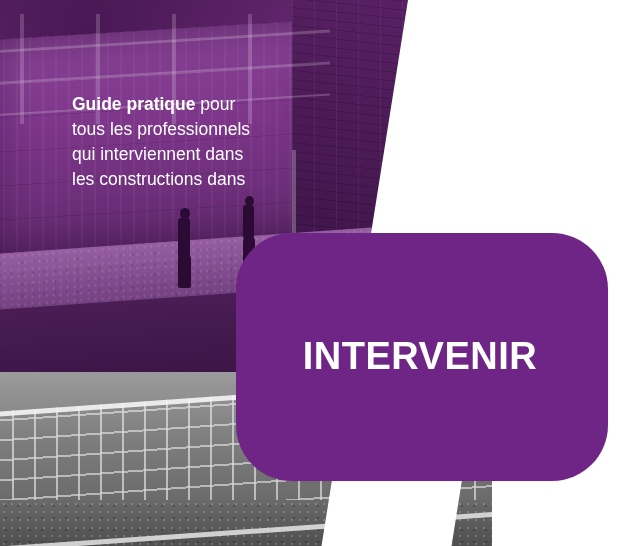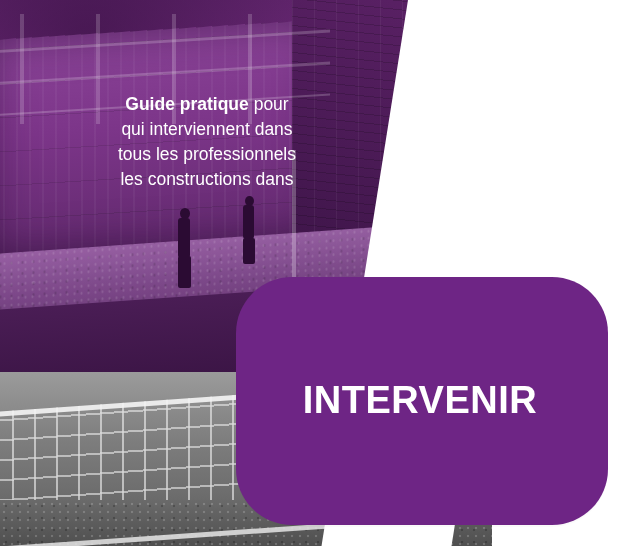--- a/index.html
+++ b/index.html
@@ -230,39 +230,37 @@
     border-top-left-radius: 56px;
     border-top-right-radius: 56px;
     border-bottom-right-radius: 56px;
     border-bottom-left-radius: 56px;
     box-shadow: 0 2px 0 rgba(0,0,0,0.02);
     display: flex;
     flex-direction: column;
     justify-content: center;
     padding: 0 26px 0 22px;
     box-sizing: border-box;
-    margin-top: 44px;
   }
   .headline-card .line {
     color: #ffffff;
     font-weight: bold;
     font-size: 38px;
     letter-spacing: 0.5px;
     line-height: 1.30;
     text-align: center;
     white-space: nowrap;
   }
 
   
   .subtitle {
     position: absolute;
     left: 72px;
     top: 92px;
     width: 270px;
-    text-align: center;
     color: #ffffff;
     font-size: 17.5px;
     line-height: 1.43;
   }
   .subtitle .strong { font-weight: bold; }
 </style>
 </head>
 <body>
 
 <div class="cover">
@@ -299,22 +297,22 @@
       <div class="gravel"></div>
     </div>
 
     <div class="diagonal-cut"></div>
   </div>
 
   <div class="subtitle">
     <div>
       <span class="strong">Guide pratique</span><span> pour</span>
     </div>
+    <div>tous  les professionnels</div>
     <div>qui interviennent dans</div>
-    <div>tous  les professionnels</div>
     <div>les constructions dans</div>
   </div>
 
   <div class="headline-card">
     <div class="line">INTERVENIR</div>
   </div>
 
 </div>
 
 </body></html>

